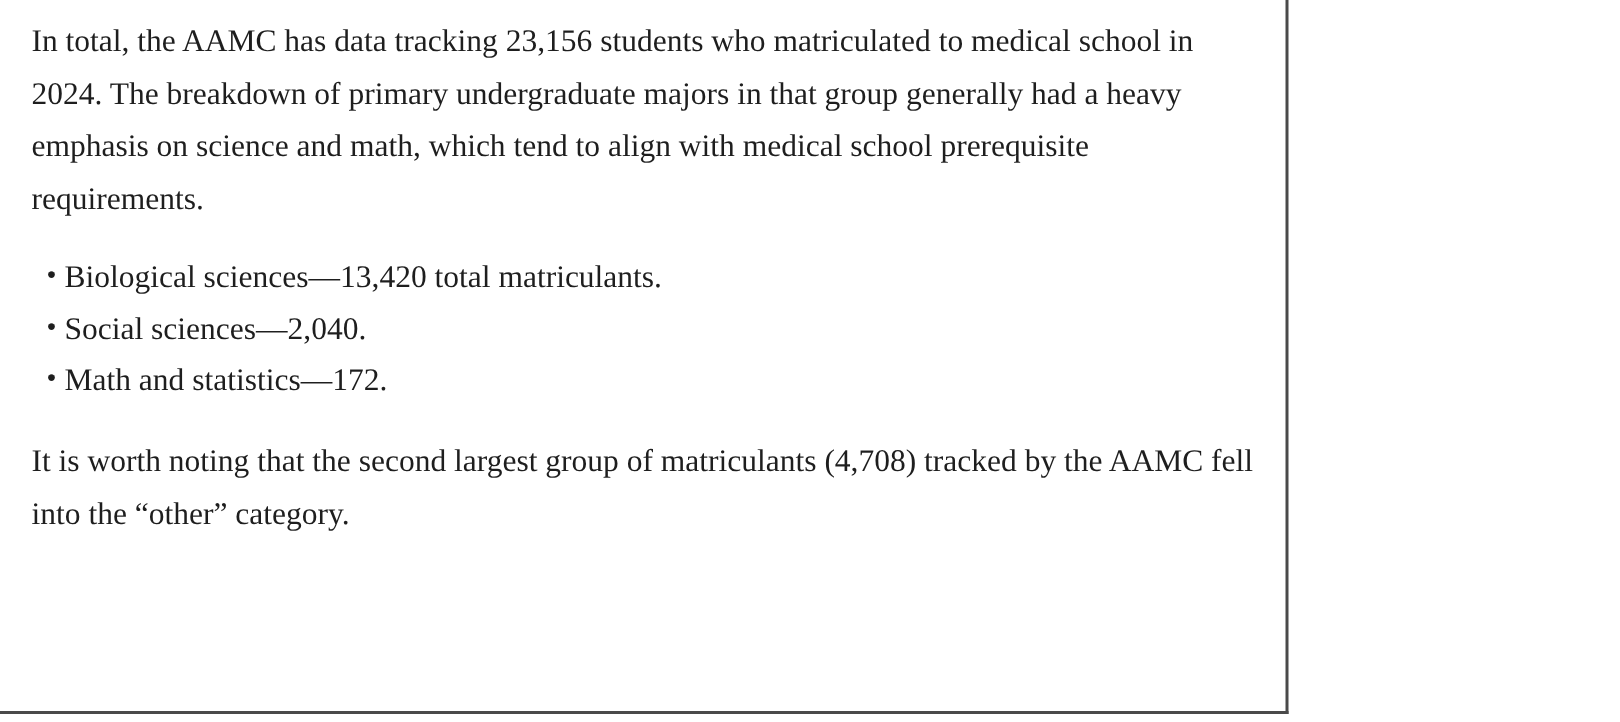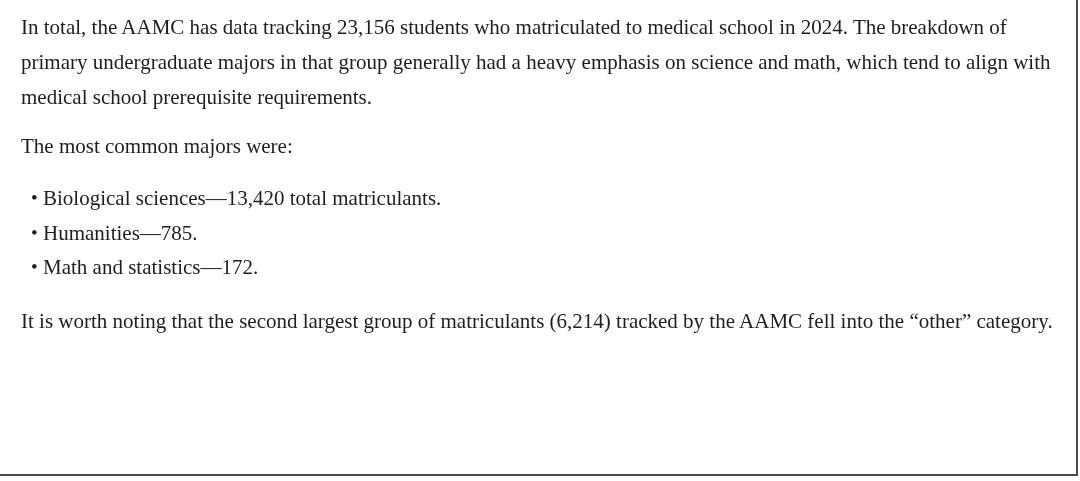--- a/index.html
+++ b/index.html
@@ -12,21 +12,21 @@
     margin: 0;
     padding: 0;
     background: var(--background);
   }
   body {
     width: 1080px;
     height: 481px;
     overflow: hidden;
   }
   .frame {
-    width: 1078px;
+    width: 859px;
     height: 476px;
     background: var(--background);
     border-right: 2px solid var(--border);
     border-bottom: 2px solid var(--border);
   }
   .content {
     padding: 10px 21px 0 21px;
     font-family: "Liberation Serif", "DejaVu Serif", serif;
     font-size: 21px;
     color: var(--text);
@@ -53,23 +53,22 @@
   }
   p.closing { margin-bottom: 0; }
 </style>
 </head>
 <body>
 
 <div class="frame">
   <div class="content">
     <p>In total, the AAMC has data tracking 23,156 students who matriculated to medical school in 2024. The breakdown of primary undergraduate majors in that group generally had a heavy emphasis on science and math, which tend to align with medical school prerequisite requirements.</p>
 
-    <p class="majors-intro">The most common majors were:</p>
 
     <ul class="majors-list">
       <li>Biological sciences—13,420 total matriculants.</li>
-      <li>Humanities—785.</li>
+      <li>Social sciences—2,040.</li>
       <li>Math and statistics—172.</li>
     </ul>
 
-    <p class="closing">It is worth noting that the second largest group of matriculants (6,214) tracked by the AAMC fell into the “other” category.</p>
+    <p class="closing">It is worth noting that the second largest group of matriculants (4,708) tracked by the AAMC fell into the “other” category.</p>
   </div>
 </div>
 
 </body></html>

